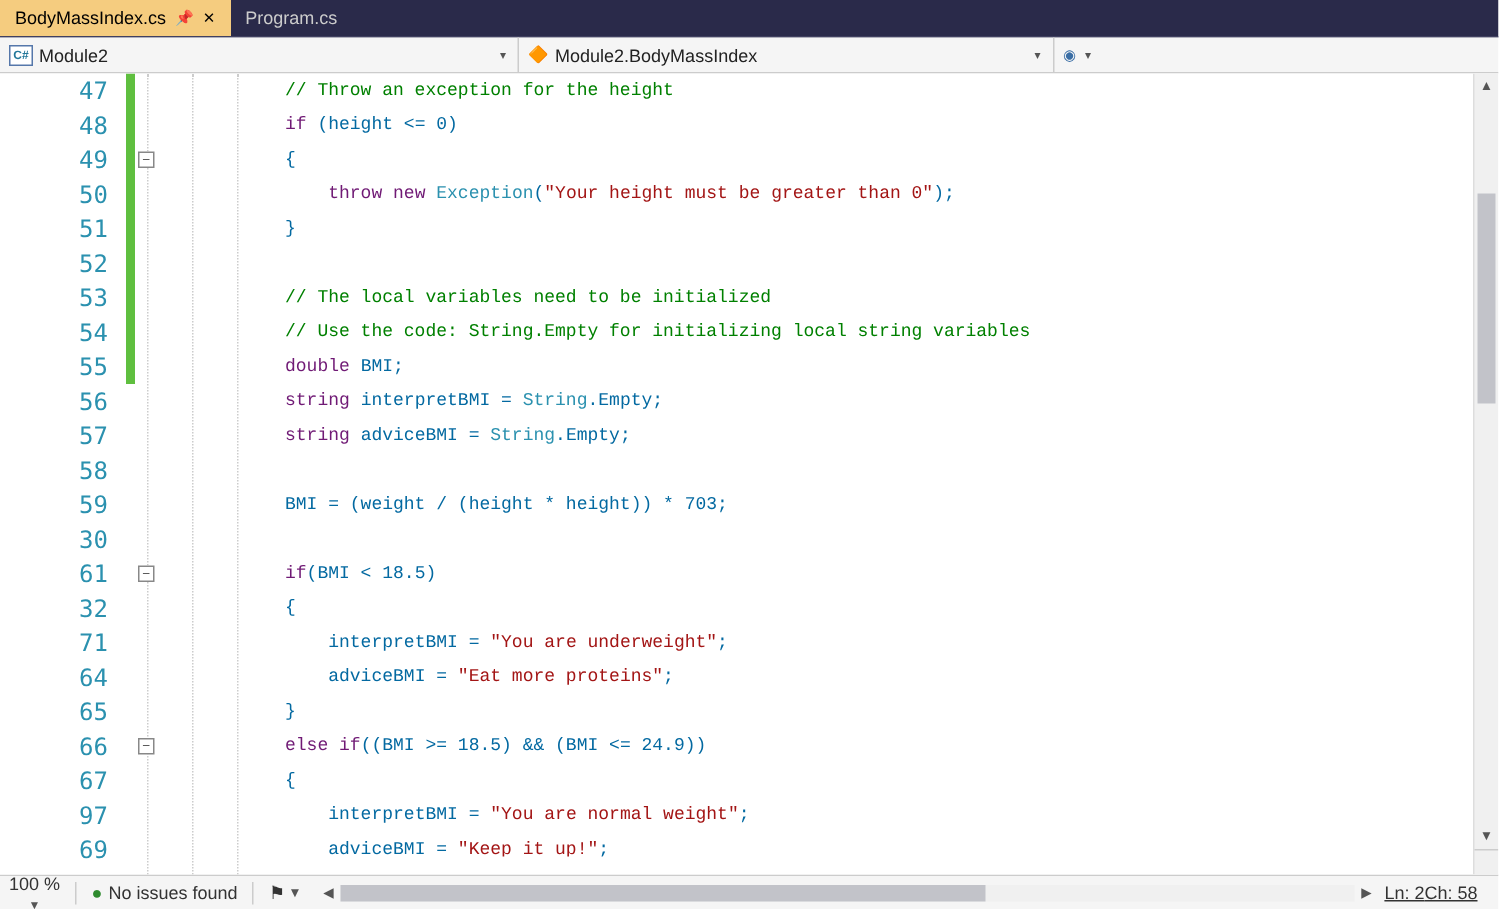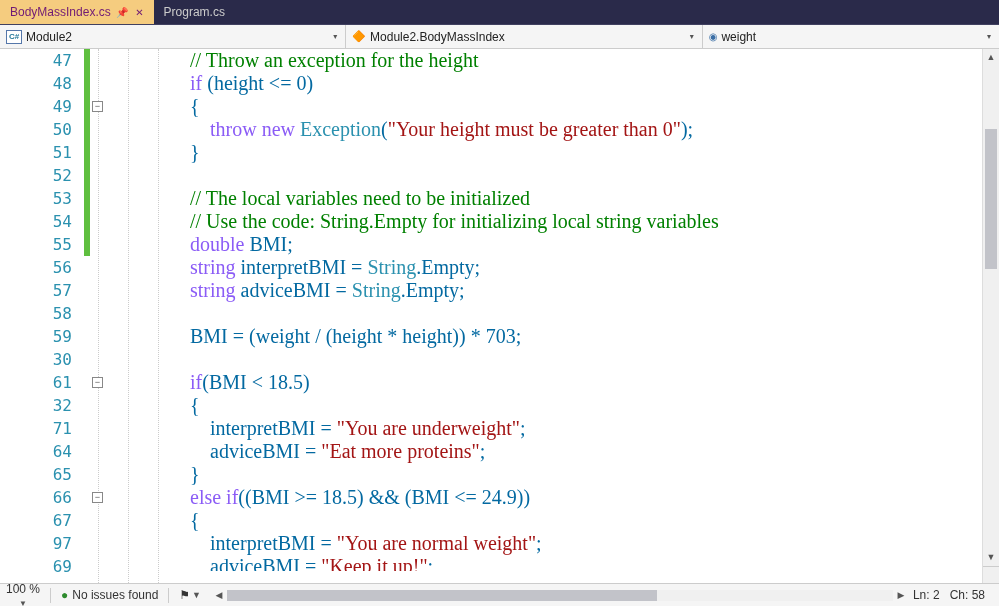--- a/index.html
+++ b/index.html
@@ -1,20 +1,20 @@
 <!DOCTYPE html>
 <html><head>
 <meta charset="utf-8">
 <style>
   * { margin:0; padding:0; box-sizing:border-box; }
   html,body { width:999px; height:606px; font-family:"Segoe UI",Arial,sans-serif; font-size:12px; background:#fff; overflow:hidden; }
   
   .tabstrip { height:25px; background:#2a2a4a; display:flex; align-items:stretch; border-bottom:1px solid #404060; }
   .tab { display:flex; align-items:center; padding:0 10px; color:#ccc; cursor:pointer; position:relative; }
-  .tab.active { background:#f5cc7f; color:#701a75; }
+  .tab.active { background:#f5cc7f; color:#000000; }
   .tab .pin, .tab .close { margin-left:6px; font-size:10px; }
   
   .navrow { height:24px; background:#f5f5f5; display:flex; align-items:center; border-bottom:1px solid #ccc; font-size:12px; color:#222; }
   .navcell { display:flex; align-items:center; height:100%; padding:0 6px; border-right:1px solid #ccc; }
   .navcell.grow1 { flex:1 1 340px; }
   .navcell.grow2 { flex:1 1 350px; }
   .navcell.grow3 { flex:1 1 290px; }
   .csicon { display:inline-flex; width:16px; height:14px; border:1px solid #57a; color:#279; font-size:8px; align-items:center; justify-content:center; margin-right:4px; font-weight:bold; background:#fff;}
   .navtxt { flex:1; }
   .navarrow { font-size:8px; color:#555; padding:0 2px;}
@@ -23,41 +23,41 @@
   
   .editor { position:relative; height:calc(606px - 25px - 24px - 23px); display:flex; background:#fff; overflow:hidden;}
   .gutter { width:80px; text-align:right; padding-right:8px; font-family:Consolas,monospace; font-size:16px; color:#2b91af; line-height:23px; padding-top:0; user-select:none; background:#fff;}
   .gutter .ln { height:23px;padding-left:23px; }
   .margins { width:110px; position:relative; border-right:0; }
   .trackbar { position:absolute; left:4px; top:0; width:6px; background:#5fbf3f; }
   .outline { position:absolute; left:18px; top:0; bottom:0; width:1px; border-left:1px dotted #ccc; }
   .outline2 { position:absolute; left:48px; top:0; bottom:0; width:1px; border-left:1px dotted #ccc; }
   .outline3 { position:absolute; left:78px; top:0; bottom:0; width:1px; border-left:1px dotted #ccc; }
   .foldbox { position:absolute; left:12px; width:11px; height:11px; border:1px solid #888; background:#fff; font-size:9px; line-height:9px; text-align:center; color:#555; cursor:pointer;}
-  .code { font-family:Liberation Serif, serif; font-size:20px; line-height:23px; white-space:pre; padding-top:0;}
+  .code { font-family:Liberation Mono, monospace; font-size:12px; line-height:23px; white-space:pre; padding-top:0;}
   .codeline { height:23px; }
-  .k { color:#8b5cf6; }
+  .k { color:#701a75; }
   .c { color:#008000; }
   .t { color:#2b91af; }
   .s { color:#a31515; }
   .n { color:#0369a1; }
   
   .vscroll { position:absolute; right:0; top:0; bottom:0; width:17px; background:#f0f0f0; border-left:1px solid #ddd;}
   .vscroll .thumb { position:absolute; left:2px; right:2px; top:80px; height:140px; background:#c2c3c9; border-radius:0;}
   .vscroll .arrow { position:absolute; left:0; right:0; height:17px; text-align:center; font-size:9px; color:#555; line-height:17px;}
   .vscroll .up { top:0;} .vscroll .down { bottom:17px;}
   .vscroll .split { position:absolute; bottom:0; left:0; right:0; height:17px; border-top:1px solid #ccc;}
   
   .statusbar { height:23px; background:#f5f5f5; border-top:1px solid #ccc; display:flex; align-items:center; font-size:12px; color:#333; }
   .statusbar .zoom { padding:0 6px; display:flex; align-items:center; gap:3px;flex-direction:column;}
   .statusbar .zoom .za { font-size:8px; color:#555;}
   .statusbar .sep { width:1px; height:15px; background:#ccc; margin:0 4px;}
   .statusbar .issues { display:flex; align-items:center; gap:4px; padding:0 6px;}
   .statusbar .check { color:#2e8b2e; font-size:12px;}
-  .statusbar .pos { margin-left:auto; display:flex; gap:10px; padding-right:14px;}
+  .statusbar .pos { margin-left:auto; display:flex; gap:0; padding-right:14px;text-decoration:underline;}
   .statusbar .nav { display:flex; align-items:center; gap:2px; padding:0 6px;}
   .statusbar .nav .ai { font-size:9px; color:#555;}
   .hscroll { flex:1; height:17px; margin:0 4px; position:relative;}
   .hscroll .track { position:absolute; left:16px; right:16px; top:3px; bottom:3px; background:#f0f0f0;}
   .hscroll .thumb { position:absolute; left:16px; top:3px; bottom:3px; width:430px; background:#c2c3c9;}
   .hscroll .la,.hscroll .ra { position:absolute; top:0; width:16px; text-align:center; font-size:9px; line-height:17px; color:#555;}
   .hscroll .la{left:0;} .hscroll .ra{right:0;}
 </style>
 </head>
 <body>
@@ -79,21 +79,20 @@
     <span class="navtxt">Module2</span>
     <span class="navarrow">▾</span>
   </div>
   <div class="navcell grow2">
     <span class="typeIcon">🔶</span>
     <span class="navtxt">Module2.BodyMassIndex</span>
     <span class="navarrow">▾</span>
   </div>
   <div class="navcell grow3" style="border-right:none">
     <span class="fieldIcon">◉</span>
-    <span class="navtxt">weight</span>
     <span class="navarrow">▾</span>
   </div>
 </div>
 
 <div class="editor">
   <div class="gutter" id="gutter">
       <div class="ln">47</div>
       <div class="ln">48</div>
       <div class="ln">49</div>
       <div class="ln">50</div>

